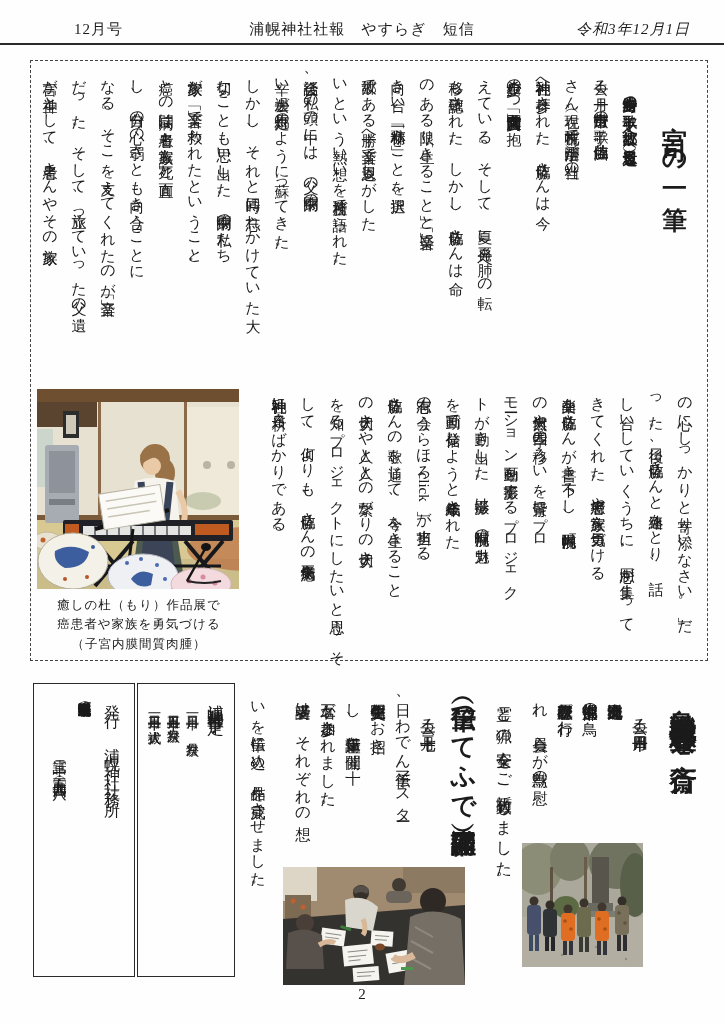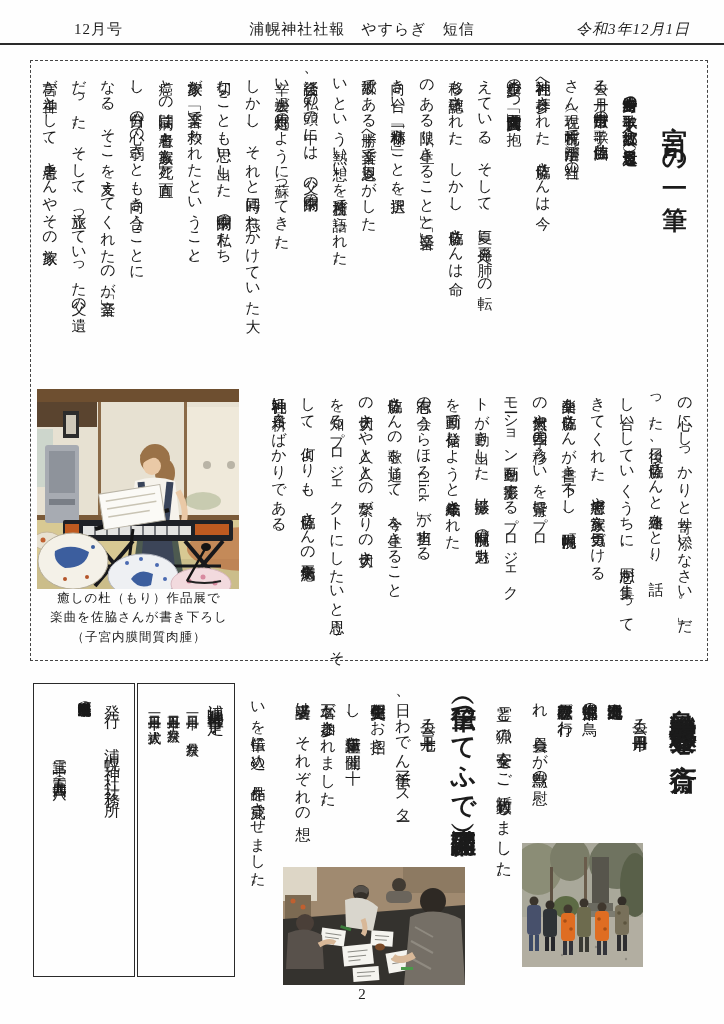--- a/index.html
+++ b/index.html
@@ -35,21 +35,21 @@
   .main-subtitle {
     font-family:"Liberation Sans","DejaVu Sans",sans-serif; font-weight:bold;
     font-size:14.5px; line-height:30px; padding-top:16px; letter-spacing:0.5px;
   }
   .top-cols > div { line-height:29px; font-size:15px; }
   .bottom-text { position:absolute; top:326px; right:8px; height:274px; }
   .bottom-text > div { line-height:29px; font-size:15px; }
 
   .photo1 { position:absolute; left:6px; top:328px; width:204px; margin:0; }
   .photo1 svg { display:block; }
-  .caption { }
+  .caption { margin-top:7px; }
   .caption > div { text-align:center; font-size:12.5px; line-height:1.55; letter-spacing:1px; }
 
   
   .gothic { font-family:"Liberation Sans","DejaVu Sans",sans-serif; font-weight:bold; }
   .title-a { position:absolute; left:658px; top:688px; height:312px; font-size:27px; letter-spacing:3px; line-height:50px; }
   .a-cols { position:absolute; right:71px; top:692px; height:170px; }
   .a-cols > div { line-height:25px; font-size:15.5px; }
   .a-full { position:absolute; left:492px; top:694px; height:290px; line-height:25px; font-size:16px; letter-spacing:2px; }
   .a-photo { position:absolute; left:522px; top:843px; }
 
@@ -209,21 +209,21 @@
           <circle cx="178" cy="194" r="2.5" fill="#d88aa0"></circle>
         </g>
         <g>
           <path d="M150 192 L168 160" stroke="#141414" stroke-width="2.5"></path>
           <ellipse cx="169" cy="158" rx="5" ry="4" fill="#141414"></ellipse>
           <path d="M150 192 q18 4 34 0" stroke="#222" stroke-width="2" fill="none"></path>
         </g>
       </svg>
       <figcaption class="caption">
           <div>癒しの杜（もり）作品展で</div>
-          <div>楽曲を佐脇さんが書き下ろし</div>
+          <div>癌患者や家族を勇気づける</div>
           <div>（子宮内膜間質肉腫）</div>
         </figcaption>
     </figure>
   </section>
 
   <div class="title-a vtext gothic">鳥獣魂碑慰霊祭を斎行</div>
   <div class="a-cols vtext indent-first">
       <div>去る十一月十四日、</div>
       <div>北海道猟友会池田支</div>
       <div>部浦幌部会主催の鳥</div>

